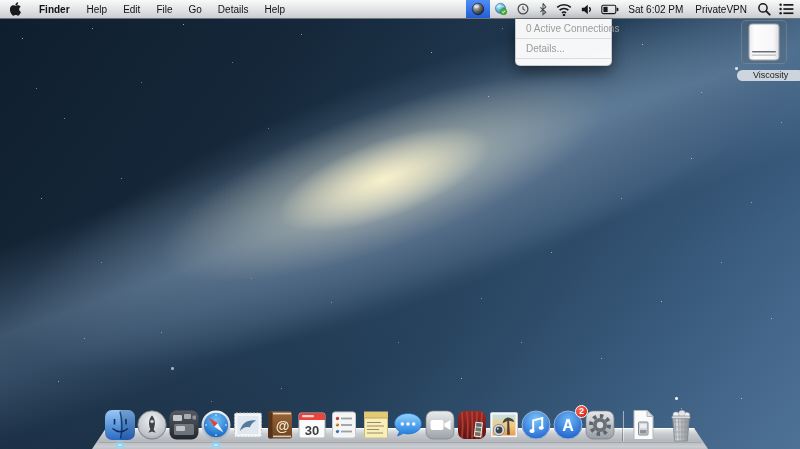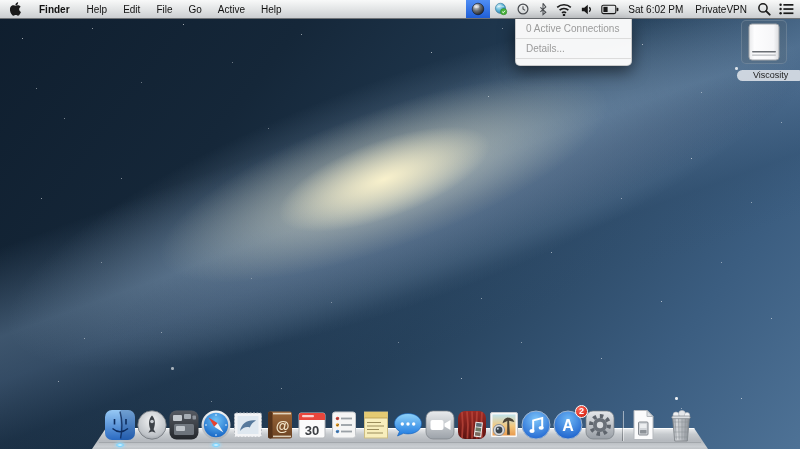--- a/index.html
+++ b/index.html
@@ -54,21 +54,21 @@
   .mb-item { padding:0 8px; height:100%; display:flex; align-items:center; }
   .mb-item.bold { font-weight:bold; padding:0 9px; }
   .apple-menu { padding:0 9px 0 10px; height:100%; display:flex; align-items:center; }
   .mb-right { margin-left:auto; display:flex; align-items:center; height:100%; gap:0; }
   .st-icon { height:100%; display:flex; align-items:center; padding:0 4px; }
   .visc-sel { background:linear-gradient(180deg,#4f8ef5 0%,#1f5ed6 100%); padding:0 5px; }
   .mb-clock { padding:0 6px 0 5px; white-space:nowrap; }
   .mb-vpn { padding:0 6px; white-space:nowrap; }
 
   
-  .dropdown { position:absolute; top:19px; left:515px; width:117px;
+  .dropdown { position:absolute; top:19px; left:515px; width:97px;
     background:rgba(253,253,253,.97); border:1px solid rgba(0,0,0,.18); border-top:none;
     border-radius:0 0 5px 5px; box-shadow:0 6px 16px rgba(0,0,0,.5);
     padding:3px 0; z-index:40; font-size:10px; }
   .dd-item { height:13px; line-height:13px; padding-left:10px; color:#111; white-space:nowrap; }
   .dd-item.disabled { color:#9b9b9b; }
   .dd-item.selected { color:#fff;
     background:linear-gradient(180deg,#5d9bf8 0%,#1c5fd7 100%); }
   .dd-sep { height:1px; background:#dcdcdc; margin:3px 0; }
 
   
@@ -134,21 +134,21 @@
       <div class="apple-menu">
         <svg width="11" height="14" viewBox="0 0 13 16">
           <path fill="#1a1a1a" d="M10.8 8.4c0-2.1 1.7-3.1 1.8-3.2-1-1.4-2.5-1.6-3-1.6C8.3 3.5 7.2 4.3 6.6 4.3c-.6 0-1.6-.7-2.6-.7C2.6 3.6 1.3 4.4.6 5.7-.8 8.2.2 11.9 1.6 13.9c.7 1 1.5 2.1 2.6 2c1-.1 1.4-.7 2.6-.7s1.6.7 2.6.7c1.1 0 1.8-1 2.4-2 .8-1.1 1.1-2.2 1.1-2.3-.1 0-2.1-.8-2.1-3.2zM8.8 2.6c.5-.7 1-1.6.8-2.6-.8 0-1.8.6-2.4 1.3-.5.6-1 1.5-.8 2.4 1 .1 1.9-.4 2.4-1.1z"></path>
         </svg>
       </div>
       <div class="mb-item bold">Finder</div>
       <div class="mb-item">Help</div>
       <div class="mb-item">Edit</div>
       <div class="mb-item">File</div>
       <div class="mb-item">Go</div>
-      <div class="mb-item">Active</div>
+      <div class="mb-item">Details</div>
       <div class="mb-item">Help</div>
     </div>
 
     <div class="mb-right">
       <div class="st-icon visc-sel">
         <svg width="14" height="14" viewBox="0 0 16 16">
           <defs>
               <radialGradient id="gVo" cx=".35" cy=".3" r=".8">
             <stop offset="0" stop-color="#dfe2e5"></stop>
                 <stop offset=".45" stop-color="#6d7176"></stop>

